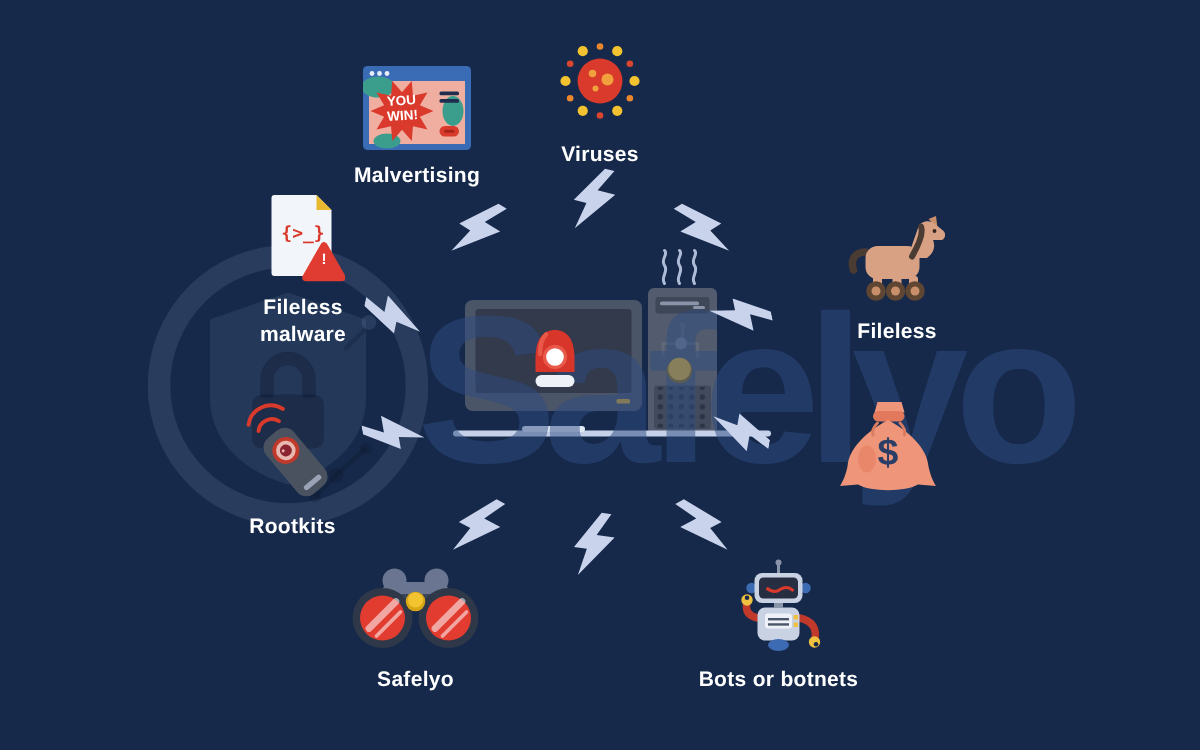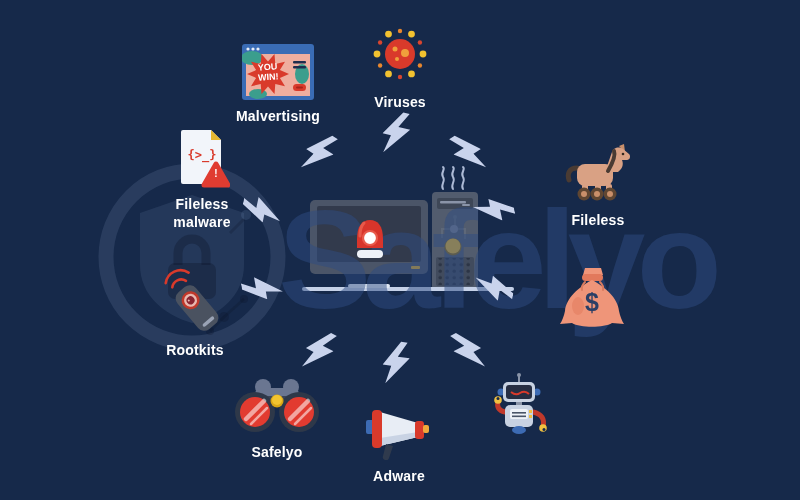--- a/index.html
+++ b/index.html
@@ -259,36 +259,23 @@
         <rect x="31" y="30" width="6" height="3" fill="#8a94a8"></rect>
         <rect x="20" y="33" width="28" height="22" rx="5" fill="#c8d2e2"></rect>
         <rect x="25" y="37" width="18" height="10" rx="2" fill="#eef2f8"></rect>
         <rect x="27" y="40" width="14" height="1.6" fill="#4a5568"></rect>
           <rect x="27" y="43.5" width="14" height="1.6" fill="#4a5568"></rect>
         <rect x="44" y="38" width="3" height="3" fill="#f0c040"></rect>
           <rect x="44" y="43" width="3" height="3" fill="#f0c040"></rect>
         <ellipse cx="34" cy="58" rx="7" ry="4" fill="#3d6bb3"></ellipse>
       </svg>
     </div>
-  </div>
-
-  <div class="node" style="left:329px;top:398px">
-    <div class="icon-wrap" style="width:70px;height:62px">
-      <svg width="70" height="62" viewBox="0 0 70 62">
-        <rect x="2" y="22" width="11" height="14" rx="2" fill="#3d6bb3"></rect>
-        <polygon points="16,14 54,25 54,39 16,48" fill="#e8edf5"></polygon>
-        <polygon points="16,40 54,34 54,39 16,48" fill="#c9d3e4"></polygon>
-        <rect x="8" y="12" width="10" height="38" rx="4" fill="#d93a2b"></rect>
-        <rect x="51" y="23" width="9" height="18" rx="3" fill="#d93a2b"></rect>
-        <rect x="59" y="27" width="6" height="8" rx="2" fill="#f0a93c"></rect>
-        <path d="M22,46 l7,2 l-4,12 q-1,3 -4,2 q-3,-1 -2,-4 Z" fill="#2f3a4d"></path>
-      </svg>
-    </div>
-    <div class="label">Adware</div>
-  </div>
+    <div class="label">Bots or botnets</div>
+  </div>
+
 
   <div class="node" style="left:207px;top:374px">
     <div class="icon-wrap" style="width:88px;height:62px">
       <svg width="88" height="62" viewBox="0 0 88 62">
         <circle cx="30" cy="13" r="8" fill="#6a7691"></circle>
           <circle cx="58" cy="13" r="8" fill="#6a7691"></circle>
         <rect x="22" y="14" width="44" height="13" rx="6" fill="#6a7691"></rect>
         <polygon points="24,22 40,22 34,34 20,34" fill="#3a4558"></polygon>
         <polygon points="48,22 64,22 68,34 54,34" fill="#3a4558"></polygon>
         <circle cx="22" cy="38" r="20" fill="#2e3849"></circle>

